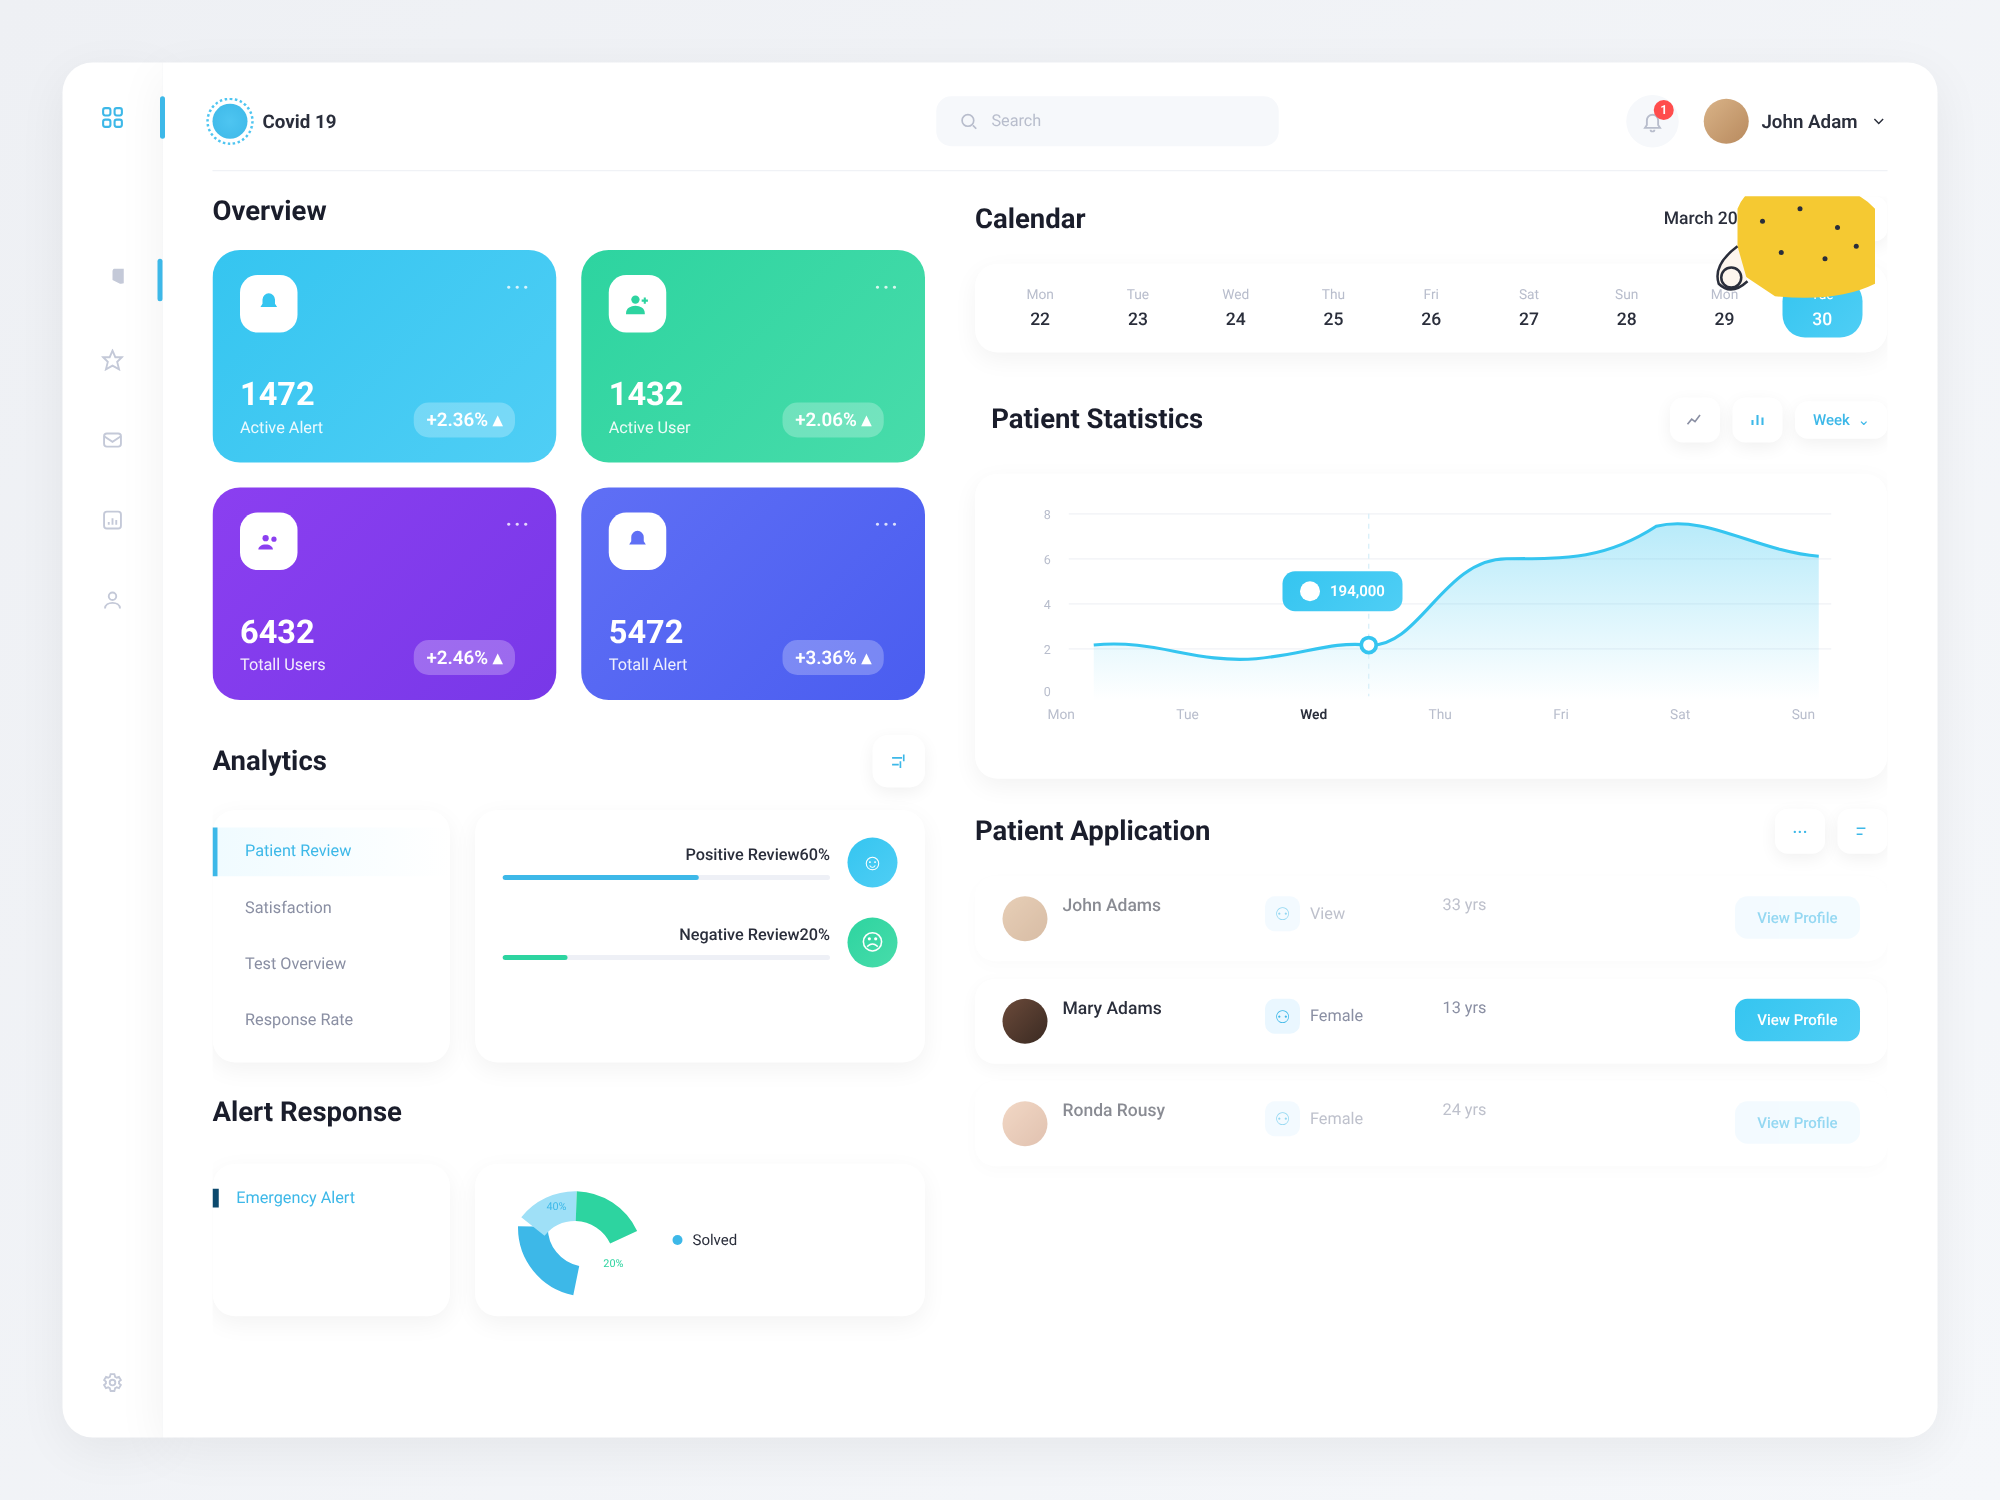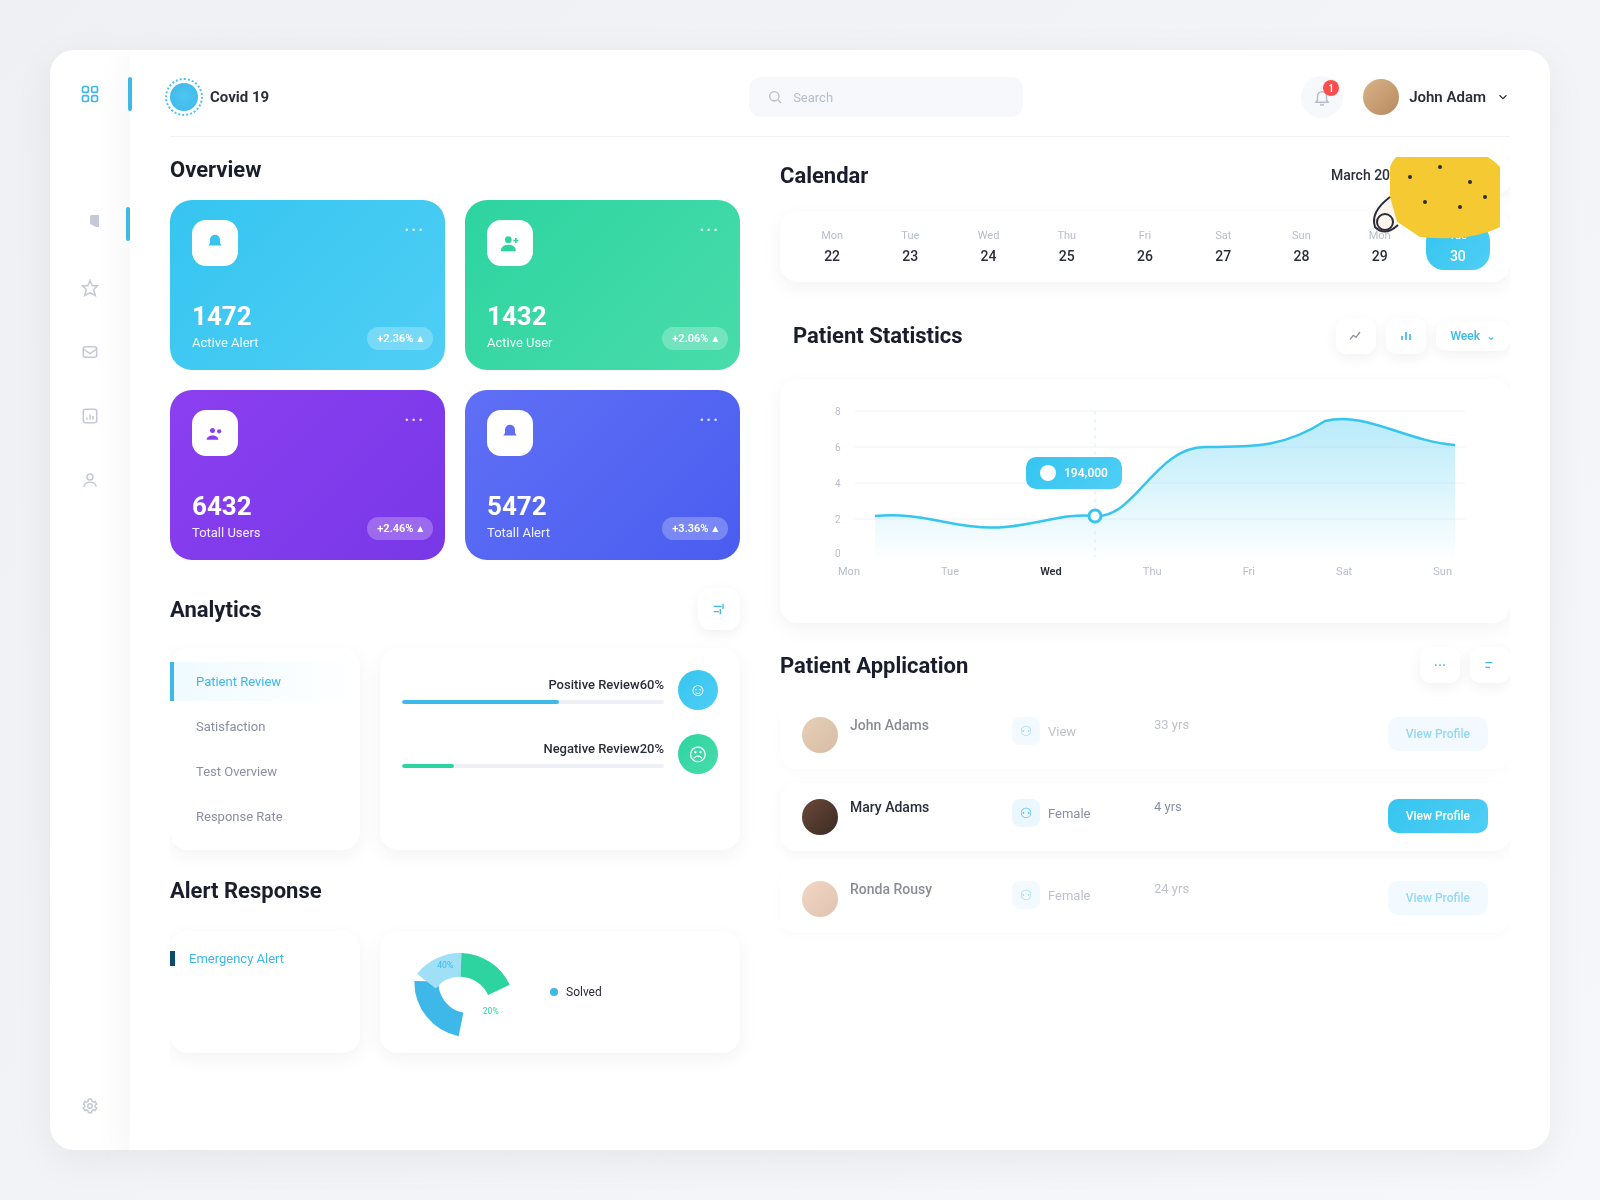--- a/index.html
+++ b/index.html
@@ -28,21 +28,21 @@
 .card{border-radius:22px;padding:20px 22px;color:#fff;position:relative;height:170px;display:flex;flex-direction:column}
 .card-blue{background:linear-gradient(135deg,#35c5f0,#4fcef5)}
 .card-green{background:linear-gradient(135deg,#2dd4a0,#48dcaa)}
 .card-purple{background:linear-gradient(135deg,#8b3ff0,#7838e8)}
 .card-indigo{background:linear-gradient(135deg,#5f6ff5,#4a5df0)}
 .card-icon{width:46px;height:46px;border-radius:14px;background:#fff;display:flex;align-items:center;justify-content:center}
 .card-icon svg{color:inherit}
 .card-dots{position:absolute;top:20px;right:20px;letter-spacing:2px;opacity:.8;font-weight:700}
 .card-num{font-size:26px;font-weight:700;margin-top:auto}
 .card-label{font-size:13px;opacity:.9;margin-top:4px}
-.card-chip{position:absolute;bottom:20px;right:12px;background:rgba(255,255,255,.25);padding:5px 10px;border-radius:12px;font-size:11px;font-weight:600;display:flex;align-items:center;gap:4px}
+.card-chip{position:absolute;bottom:20px;right:33px;background:rgba(255,255,255,.25);padding:5px 10px;border-radius:12px;font-size:15px;font-weight:600;display:flex;align-items:center;gap:4px}
 .analytics-row{display:flex;gap:20px;align-items:stretch}
 .analytics-tabs{background:#fff;border-radius:18px;padding:14px 0;box-shadow:0 6px 20px rgba(0,0,0,.05);width:190px;display:flex;flex-direction:column;gap:6px}
 .atab{padding:12px 22px;font-size:13px;color:#8a8fa3;cursor:pointer;border-left:4px solid transparent}
 .atab.active{color:#3db8e8;border-left-color:#3db8e8;background:linear-gradient(90deg,#f0fbff,transparent)}
 .review-card{flex:1;background:#fff;border-radius:18px;padding:22px;box-shadow:0 6px 20px rgba(0,0,0,.05);display:flex;flex-direction:column;gap:24px}
 .review{display:flex;align-items:center;gap:14px}
 .review-info{flex:1}
 .review-lbl{font-size:13px;color:#2a2e3b;font-weight:500;margin-bottom:8px;display:flex;justify-content:flex-end}
 .review-bar{height:4px;background:#eef0f6;border-radius:4px;overflow:hidden}
 .review-fill{height:100%;border-radius:4px}
@@ -78,21 +78,21 @@
 .gicon{width:28px;height:28px;border-radius:8px;background:#eaf7ff;display:flex;align-items:center;justify-content:center;color:#3db8e8;font-size:14px}
 .page{width:80px;font-size:13px;color:#8a8fa3}
 .viewbtn{padding:10px 18px;border-radius:10px;font-size:12px;font-weight:500;cursor:pointer}
 .viewbtn.light{background:#eaf7ff;color:#3db8e8}
 .viewbtn.solid{background:linear-gradient(135deg,#35c5f0,#4fcef5);color:#fff}
 .flex1{flex:1}
 .illustration{position:absolute;top:-90px;right:-20px;width:180px;height:220px;pointer-events:none}
 .alert-resp{display:flex;gap:20px;margin-top:10px}
 .alert-tabs{background:#fff;border-radius:18px;padding:20px;box-shadow:0 6px 20px rgba(0,0,0,.05);width:190px}
 .emtab{font-size:13px;color:#3db8e8;border-left:5px solid #0c4a6e;padding-left:14px;margin-left:-20px}
-.donut-card{flex:1;background:#fff;border-radius:18px;padding:16px;box-shadow:0 6px 20px rgba(0,0,0,.05);display:flex;align-items:center;gap:24px}
+.donut-card{flex:1;background:#fff;border-radius:18px;padding:16px;box-shadow:0 6px 20px rgba(0,0,0,.05);display:flex;align-items:center;gap:12px}
 .legend{font-size:12px;color:#2a2e3b;display:flex;flex-direction:column;gap:10px}
 .ldot{width:8px;height:8px;border-radius:50%;display:inline-block;margin-right:8px}
 </style>
 </head>
 <body>
 
 <div class="sidebar">
   <div class="sidebar-icon active">
       <svg width="20" height="20" viewBox="0 0 24 24" fill="none" stroke="currentColor" stroke-width="2">
         <rect x="3" y="3" width="7" height="7" rx="2"></rect>
@@ -432,21 +432,21 @@
           <div class="flex1"></div>
           <div class="viewbtn light">View Profile</div>
         </div>
         <div class="patient">
           <div class="pavatar" style="background:linear-gradient(135deg,#6b4a3a,#3a2a22)"></div>
           <div class="pname">Mary Adams</div>
           <div class="pgender">
               <div class="gicon">⚇</div>
               <span>Female</span>
             </div>
-          <div class="page">4 yrs</div>
+          <div class="page">13 yrs</div>
           <div class="flex1"></div>
           <div class="viewbtn solid">View Profile</div>
         </div>
         <div class="patient dim">
           <div class="pavatar" style="background:linear-gradient(135deg,#e8b896,#c89070)"></div>
           <div class="pname">Ronda Rousy</div>
           <div class="pgender">
               <div class="gicon">⚇</div>
               <span>Female</span>
             </div>

